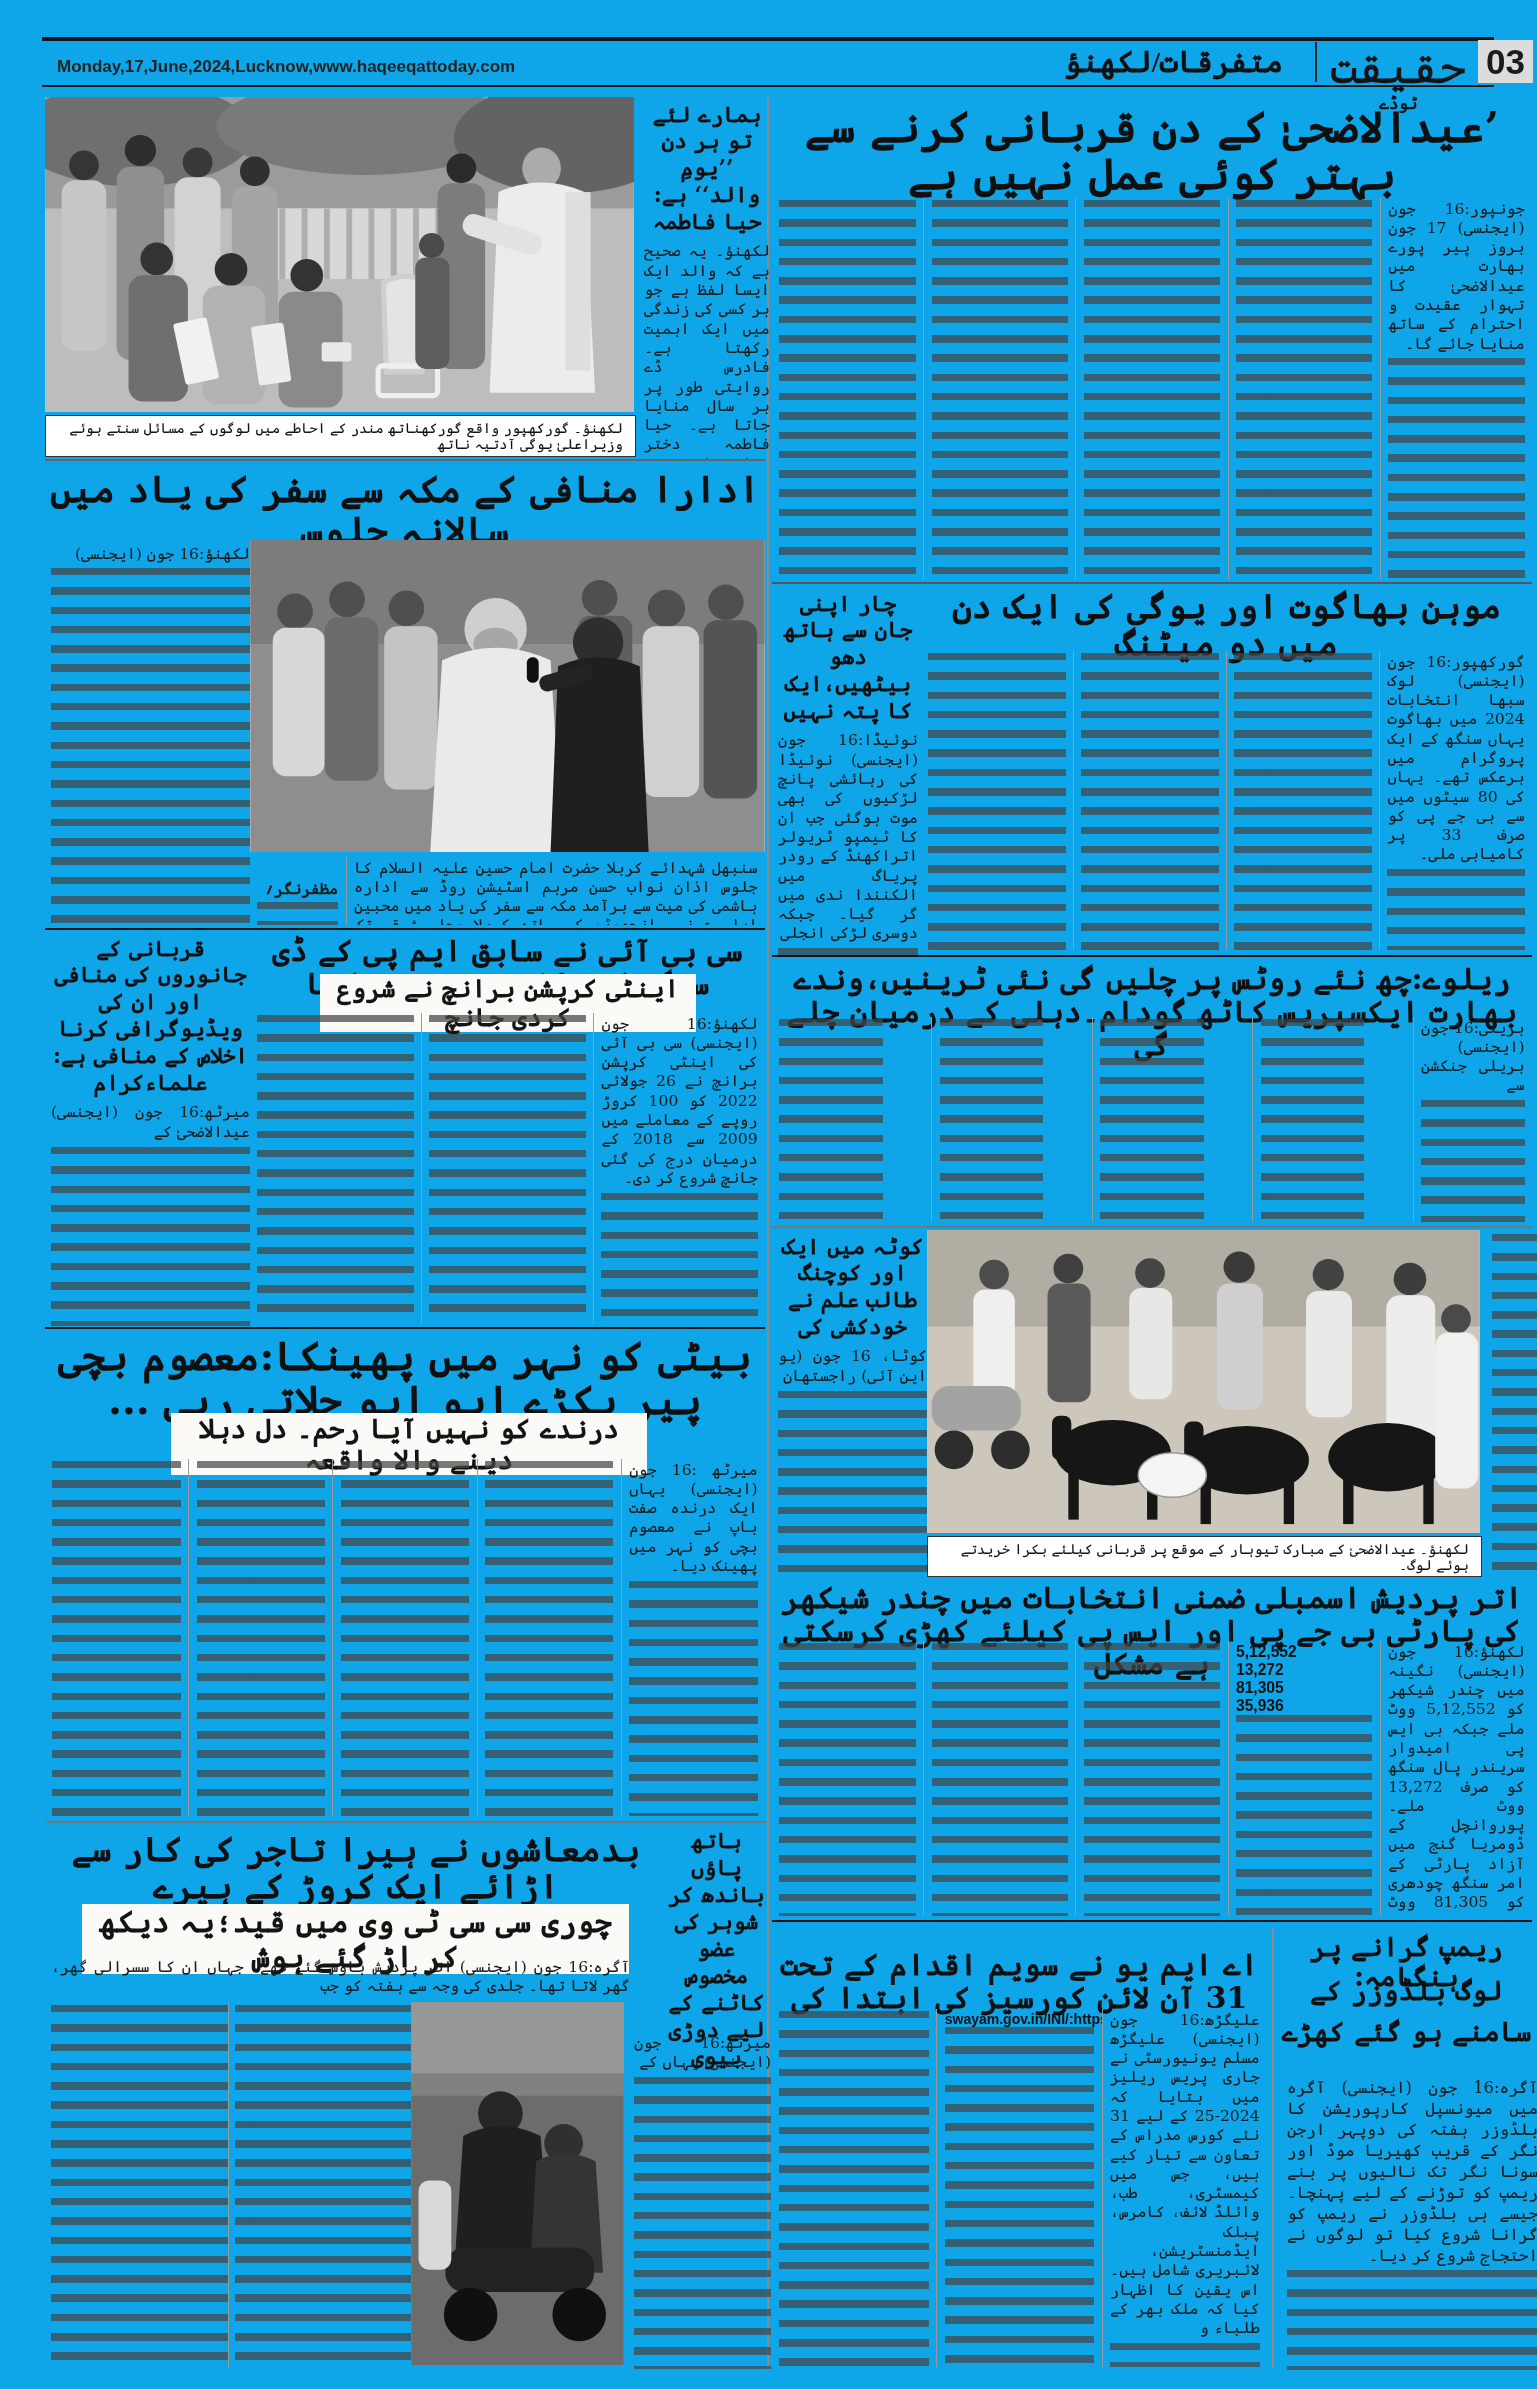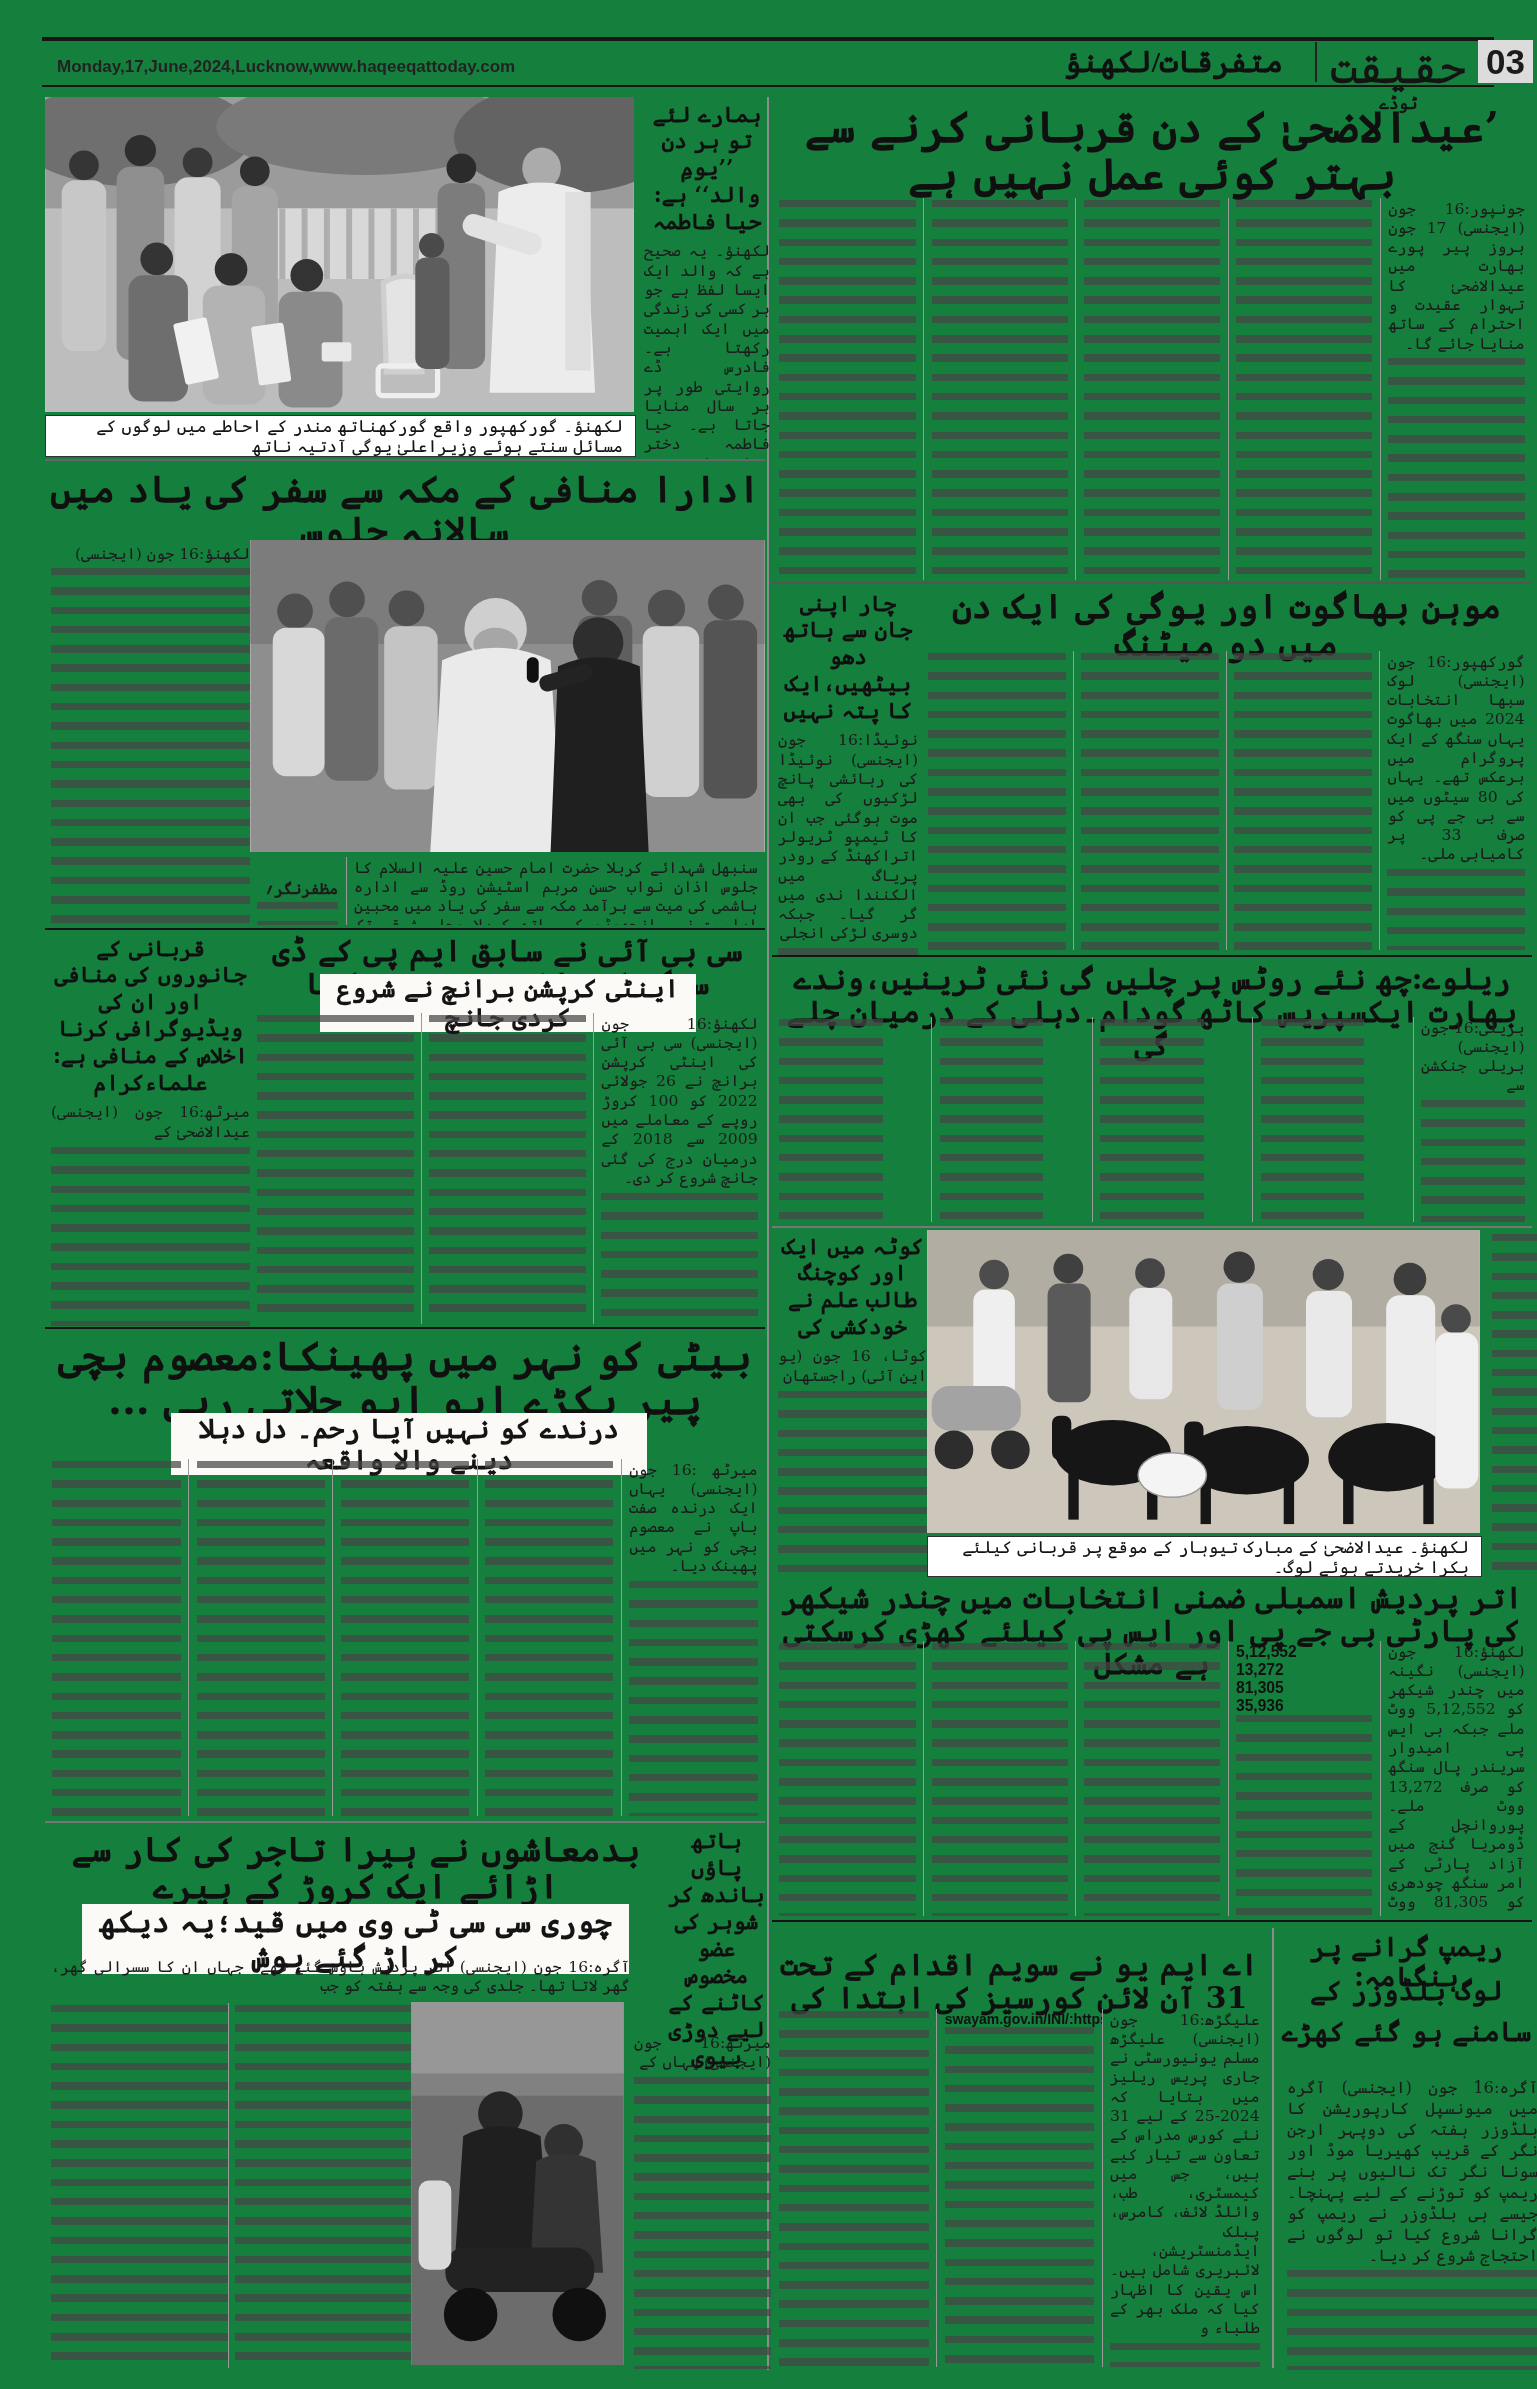--- a/index.html
+++ b/index.html
@@ -1,16 +1,16 @@
 <!DOCTYPE html>
 <html lang="ur" style="font-size:12px"><head>
 <meta charset="utf-8">
 <style>
   html,body{margin:0;padding:0;background:#9e9e9e;}
-  .page{position:relative;width:1537px;height:2389px;background:#15803d;color:#141414;
+  .page{position:relative;width:1537px;height:2389px;background:#0ea5e9;color:#141414;
         font-family:"DejaVu Serif",serif;overflow:hidden;}
   .abs{position:absolute;}
   .urdu{direction:rtl;unicode-bidi:isolate;}
   .ltr{direction:ltr;unicode-bidi:isolate;}
   .rule-h{position:absolute;background:#151515;}
   .rule-v{position:absolute;background:#6e6e6e;width:1.5px;}
   .hl{font-weight:bold;color:#101010;text-align:center;line-height:1.1;}
   .h-xl{font-size:43px;}
   .h-lg{font-size:37px;}
   .h-md{font-size:30px;}
@@ -18,21 +18,21 @@
   .subhead{font-weight:bold;text-align:center;background:#fbfaf7;}
   
   .sim{flex:1;background:repeating-linear-gradient(to bottom,#454545 0 7.4px,rgba(0,0,0,0) 7.4px 19.3px);
        opacity:.72;border-radius:0.7px;}
   .cols{position:absolute;display:flex;flex-direction:row-reverse;}
   .cols .col{flex:1;display:flex;flex-direction:column;padding:1.5px 7.4px 0 7.4px;overflow:hidden;}
   .cols .col:not(:last-child){border-left:0.7px solid #9a9a9a;}
   .col-solo{display:flex;flex-direction:column;overflow:hidden;padding:1.5px 6px 0 6px;}
   .ex{font-size:15.6px;line-height:19.3px;text-align:justify;color:#1c1c1c;margin:0 0 4.5px 0;}
   .cap-box{border:1.5px solid #2f2f2f;display:flex;align-items:center;justify-content:flex-end;
-           padding:0 12px;font-size:17px;background:#ffffff;}
+           padding:0 12px;font-size:14px;background:#ffffff;}
   .photo{display:block;background:#cfcfcf;}
   .hdr-date{font-family:"Liberation Sans",sans-serif;font-weight:bold;font-size:17px;color:#222;}
   .masthead{font-weight:normal;font-size:46px;}
   .pageno{background:#dcdcdc;display:flex;align-items:center;justify-content:center;
           font-family:"Liberation Sans",sans-serif;font-weight:bold;font-size:35px;color:#1b1b1b;}
   .figline{font-family:"Liberation Sans",sans-serif;font-weight:bold;font-size:15.6px;color:#111;}
 </style>
 </head>
 <body>
 

